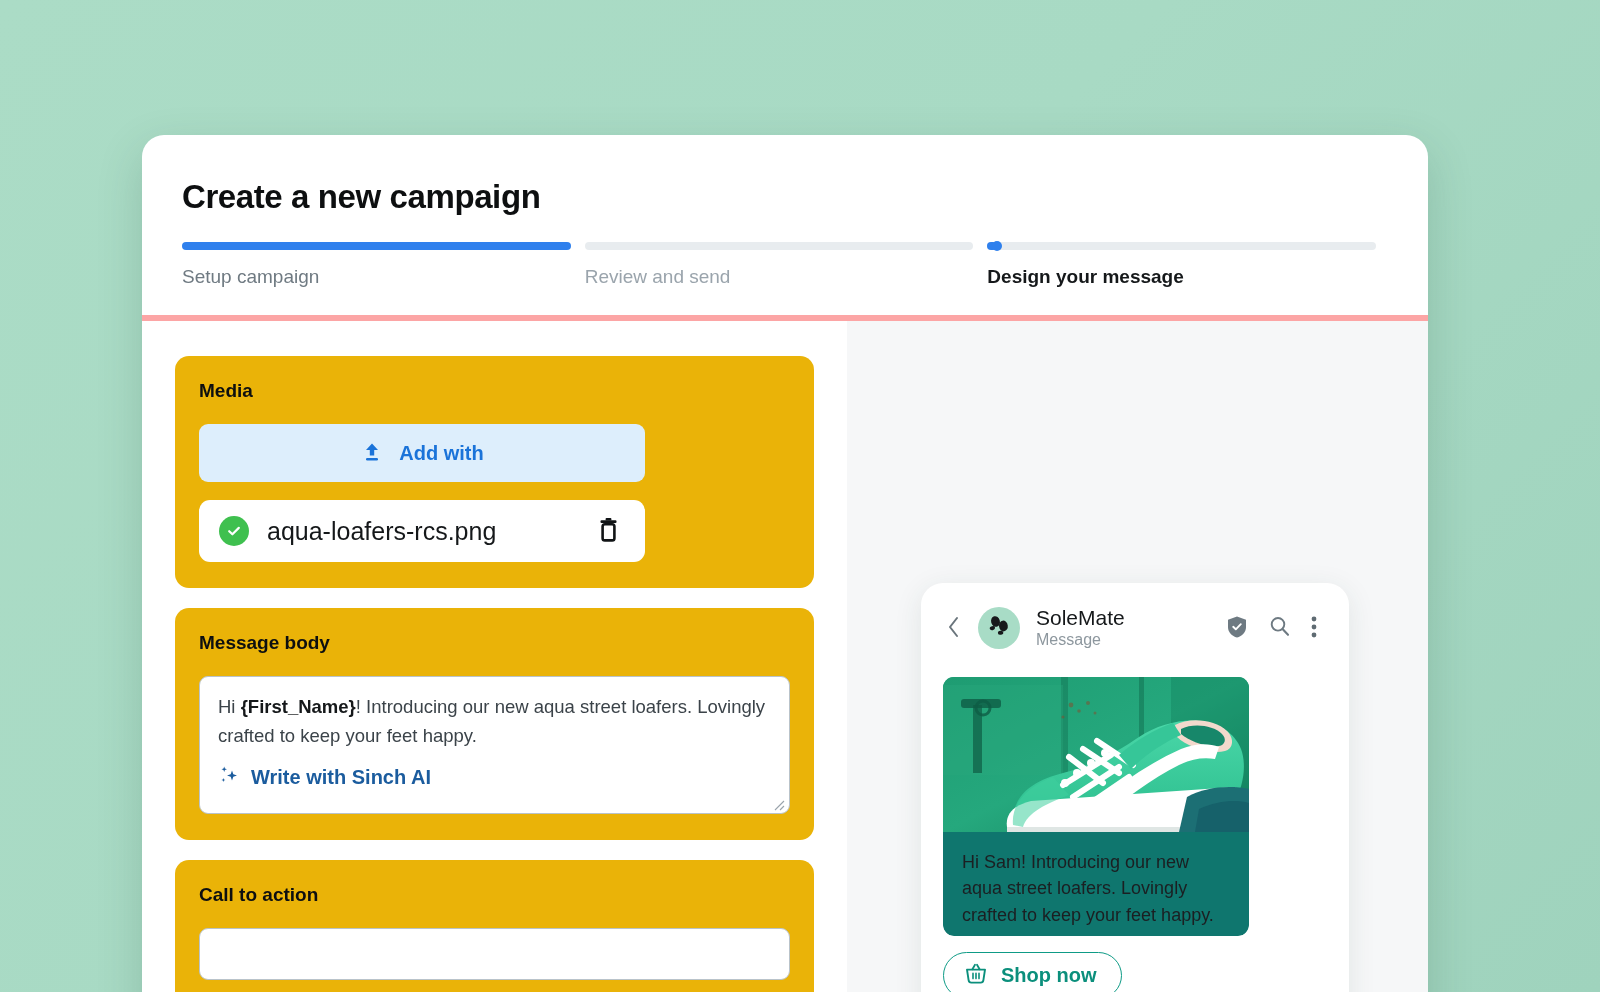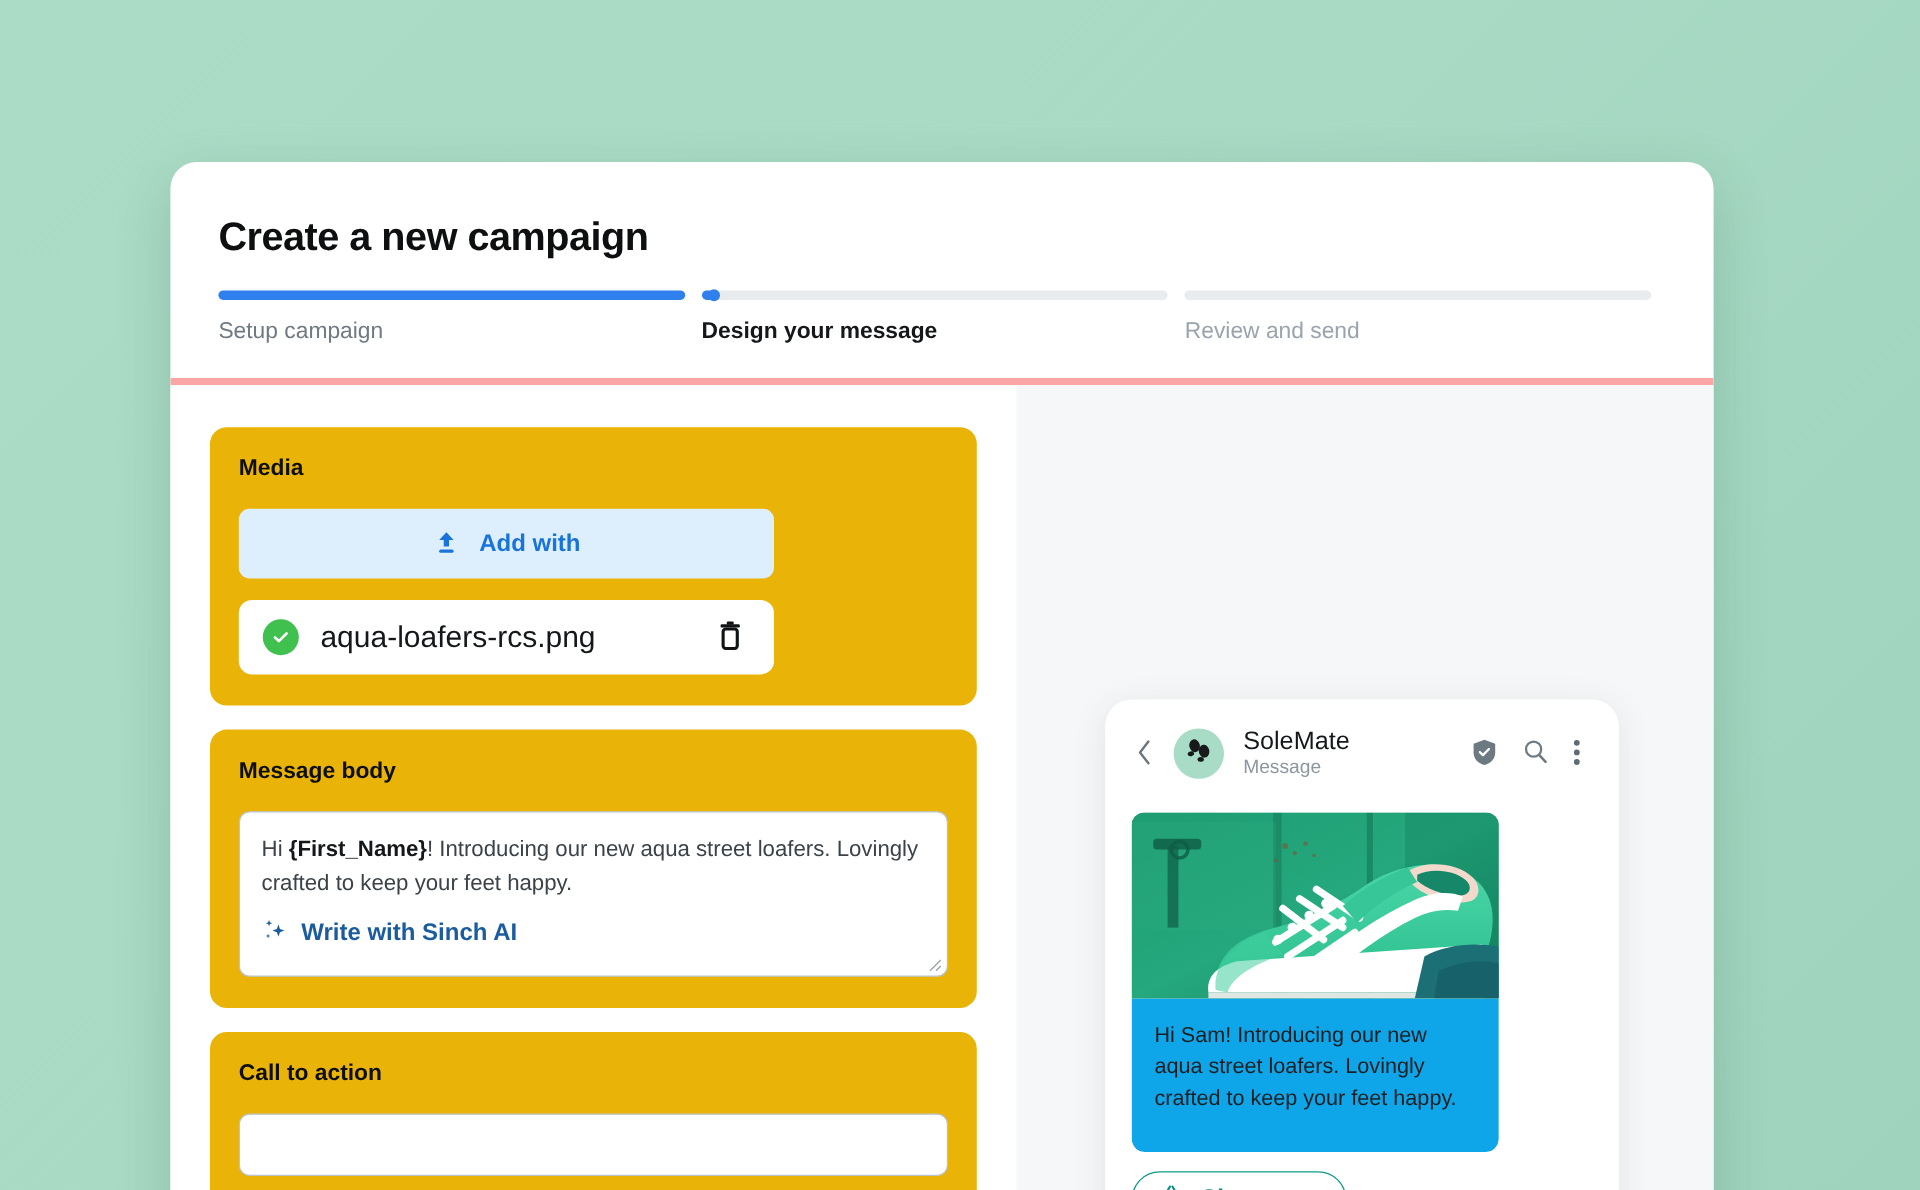--- a/index.html
+++ b/index.html
@@ -269,22 +269,22 @@
     border-radius: 11px;
     overflow: hidden;
   }
   .msg-image {
     height: 155px;
     position: relative;
     overflow: hidden;
     background: #1f9e7c;
   }
   .msg-bubble {
-    background: #0ea5e9;
-    padding: 17px 19px 32px 19px;
+    background: #0f766e;
+    padding: 17px 19px 8px 19px;
     border-radius: 0 0 11px 11px;
   }
   .msg-bubble p {
     font-size: 18px;
     color: #1b1f22;
     line-height: 1.47;
   }
 
   .shop-btn {
     margin: 16px 0 0 22px;
@@ -313,28 +313,28 @@
   <div class="card-header">
     <div class="page-title">Create a new campaign</div>
 
     <div class="stepper">
 
       <div class="step done">
         <div class="step-bar"></div>
         <div class="step-label">Setup campaign</div>
       </div>
 
+      <div class="step">
+        <div class="step-bar"></div>
+        <div class="step-label">Review and send</div>
+      </div>
+
       <div class="step current">
         <div class="step-bar"></div>
         <div class="step-label">Design your message</div>
-      </div>
-
-      <div class="step">
-        <div class="step-bar"></div>
-        <div class="step-label">Review and send</div>
       </div>
 
     </div>
   </div>
 
   <div class="card-body">
 
     <div class="left-pane">
 
       <div class="panel">

